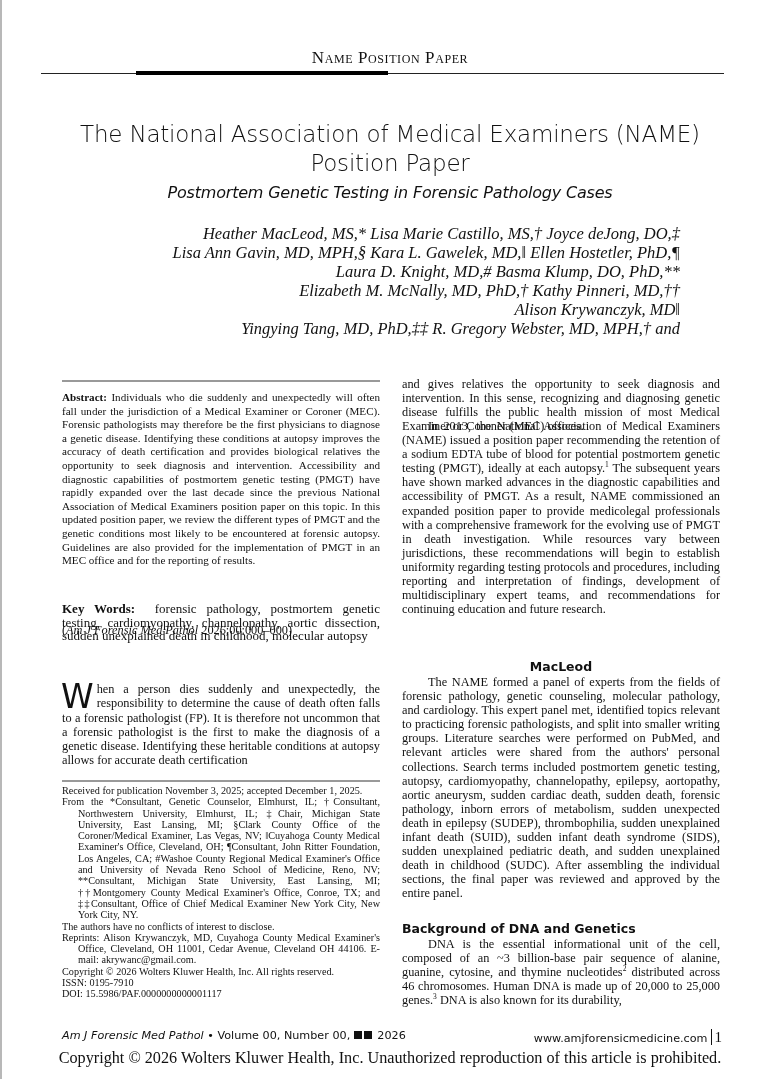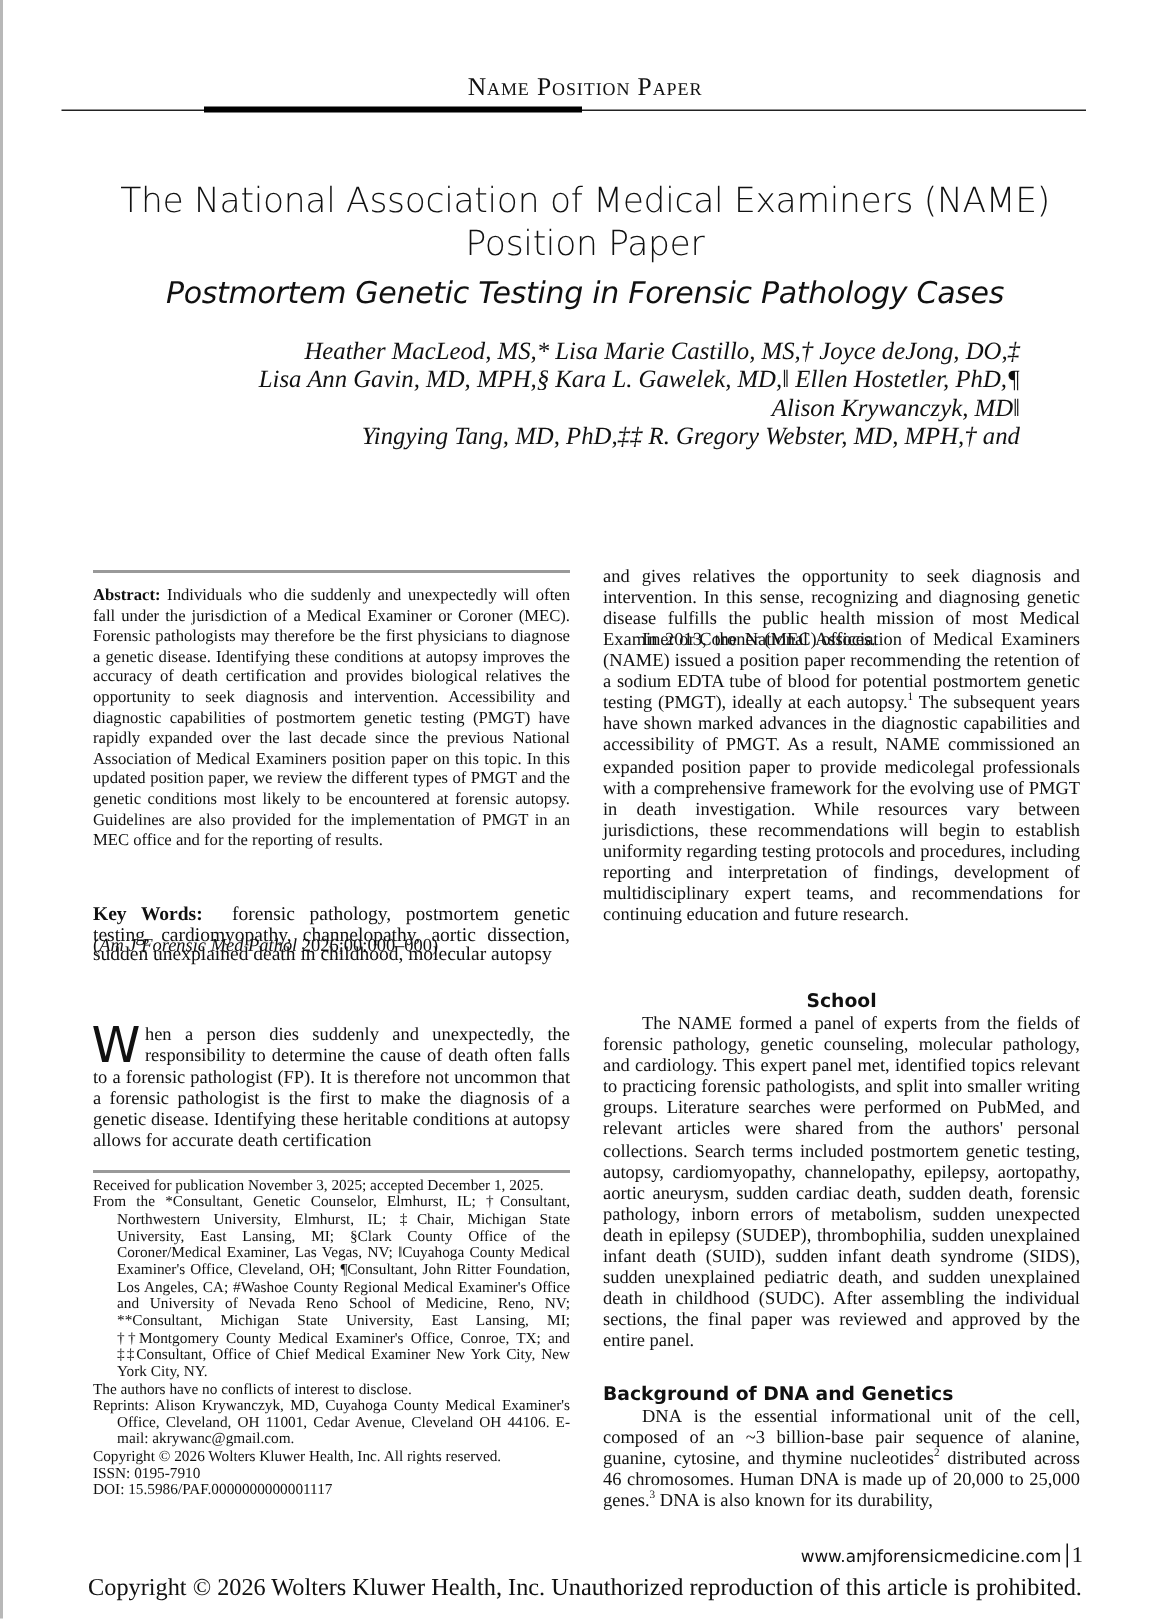--- a/index.html
+++ b/index.html
@@ -17,21 +17,21 @@
     .rule-thin { position: absolute; top: 73px; left: 41px; width: 442px; height: 1px; background: #222; }
     .rule-thick { position: absolute; top: 71px; left: 136px; width: 252px; height: 4px; background: #000; }
 
     .title {
       position: absolute; top: 120px; left: 40px; width: 700px; text-align: center;
       font-family: "DejaVu Sans", "Liberation Sans", sans-serif; font-size: 23px; line-height: 29px;
       font-weight: 300; color: #111; letter-spacing: -0.2px;
     }
     .subtitle {
       position: absolute; top: 183px; left: 40px; width: 700px; text-align: center;
-      font-family: "DejaVu Sans", "Liberation Sans", sans-serif; font-style: italic; font-size: 20px;
+      font-family: "DejaVu Sans", "Liberation Sans", sans-serif; font-style: italic; font-size: 16px;
       color: #111; letter-spacing: -0.2px;
     }
     .authors {
       position: absolute; top: 224px; left: 100px; width: 580px; text-align: right;
       font-style: italic; font-size: 16.5px; line-height: 19px; color: #111;
     }
     .authors div { white-space: nowrap; }
 
     .abstract-box-rule { position: absolute; left: 62px; top: 380px; width: 318px; height: 2px; background: #999; }
     .abstract {
@@ -104,20 +104,22 @@
 
 <div class="title">
   <div>The National Association of Medical Examiners (NAME)</div>
   <div>Position Paper</div>
 </div>
 <div class="subtitle">Postmortem Genetic Testing in Forensic Pathology Cases</div>
 
 <div class="authors">
   <div>Heather MacLeod, MS,* Lisa Marie Castillo, MS,† Joyce deJong, DO,‡</div>
   <div>Lisa Ann Gavin, MD, MPH,§ Kara L. Gawelek, MD,‖ Ellen Hostetler, PhD,¶</div>
+  <div>Laura D. Knight, MD,# Basma Klump, DO, PhD,**</div>
+  <div>Elizabeth M. McNally, MD, PhD,† Kathy Pinneri, MD,††</div>
   <div>Alison Krywanczyk, MD‖</div>
   <div>Yingying Tang, MD, PhD,‡‡ R. Gregory Webster, MD, MPH,† and</div>
 </div>
 
 <div class="abstract-box-rule"></div>
 <div class="abstract">
   <b>Abstract:</b>
   <span>Individuals who die suddenly and unexpectedly will often fall under the jurisdiction of a Medical Examiner or Coroner (MEC). Forensic pathologists may therefore be the first physicians to diagnose a genetic disease. Identifying these conditions at autopsy improves the accuracy of death certification and provides biological relatives the opportunity to seek diagnosis and intervention. Accessibility and diagnostic capabilities of postmortem genetic testing (PMGT) have rapidly expanded over the last decade since the previous National Association of Medical Examiners position paper on this topic. In this updated position paper, we review the different types of PMGT and the genetic conditions most likely to be encountered at forensic autopsy. Guidelines are also provided for the implementation of PMGT in an MEC office and for the reporting of results.</span>
 </div>
 <div class="keywords">
@@ -137,24 +139,27 @@
   <p class="plain">The authors have no conflicts of interest to disclose.</p>
   <p>Reprints: Alison Krywanczyk, MD, Cuyahoga County Medical Examiner's Office, Cleveland, OH 11001, Cedar Avenue, Cleveland OH 44106. E-mail: akrywanc@gmail.com.</p>
   <p class="plain">Copyright © 2026 Wolters Kluwer Health, Inc. All rights reserved.</p>
   <p class="plain">ISSN: 0195-7910</p>
   <p class="plain">DOI: 15.5986/PAF.0000000000001117</p>
 </div>
 
 <p class="right-text p1">and gives relatives the opportunity to seek diagnosis and intervention. In this sense, recognizing and diagnosing genetic disease fulfills the public health mission of most Medical Examiner or Coroner (MEC) offices.</p>
 <p class="right-text indent p2"><span>In 2013, the National Association of Medical Examiners (NAME) issued a position paper recommending the retention of a sodium EDTA tube of blood for potential postmortem genetic testing (PMGT), ideally at each autopsy.</span><sup>1</sup><span> The subsequent years have shown marked advances in the diagnostic capabilities and accessibility of PMGT. As a result, NAME commissioned an expanded position paper to provide medicolegal professionals with a comprehensive framework for the evolving use of PMGT in death investigation. While resources vary between jurisdictions, these recommendations will begin to establish uniformity regarding testing protocols and procedures, including reporting and interpretation of findings, development of multidisciplinary expert teams, and recommendations for continuing education and future research.</span></p>
 
-<div class="section-heading center h-methods">School</div>
+<div class="section-heading center h-methods">MacLeod</div>
 <p class="right-text indent p3">The NAME formed a panel of experts from the fields of forensic pathology, genetic counseling, molecular pathology, and cardiology. This expert panel met, identified topics relevant to practicing forensic pathologists, and split into smaller writing groups. Literature searches were performed on PubMed, and relevant articles were shared from the authors' personal collections. Search terms included postmortem genetic testing, autopsy, cardiomyopathy, channelopathy, epilepsy, aortopathy, aortic aneurysm, sudden cardiac death, sudden death, forensic pathology, inborn errors of metabolism, sudden unexpected death in epilepsy (SUDEP), thrombophilia, sudden unexplained infant death (SUID), sudden infant death syndrome (SIDS), sudden unexplained pediatric death, and sudden unexplained death in childhood (SUDC). After assembling the individual sections, the final paper was reviewed and approved by the entire panel.</p>
 
 <div class="section-heading h-background">Background of DNA and Genetics</div>
 <p class="right-text indent p4"><span>DNA is the essential informational unit of the cell, composed of an ~3 billion-base pair sequence of alanine, guanine, cytosine, and thymine nucleotides</span><sup>2</sup><span> distributed across 46 chromosomes. Human DNA is made up of 20,000 to 25,000 genes.</span><sup>3</sup><span> DNA is also known for its durability,</span></p>
 
 <div class="footer">
+  <div class="journal">
+    <i>Am J Forensic Med Pathol</i><span> • Volume 00, Number 00, </span><span class="sq"></span><span class="sq"></span><span> 2026</span>
+  </div>
   <div class="site">
     <span>www.amjforensicmedicine.com</span><span class="pagenum">1</span>
   </div>
 </div>
 <div class="copyright">Copyright © 2026 Wolters Kluwer Health, Inc. Unauthorized reproduction of this article is prohibited.</div>
 
 </body></html>

